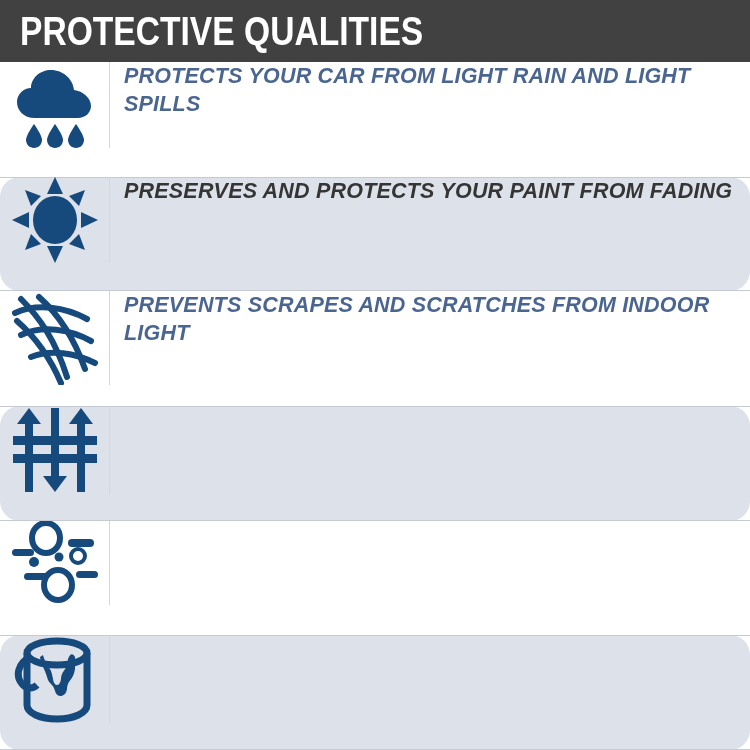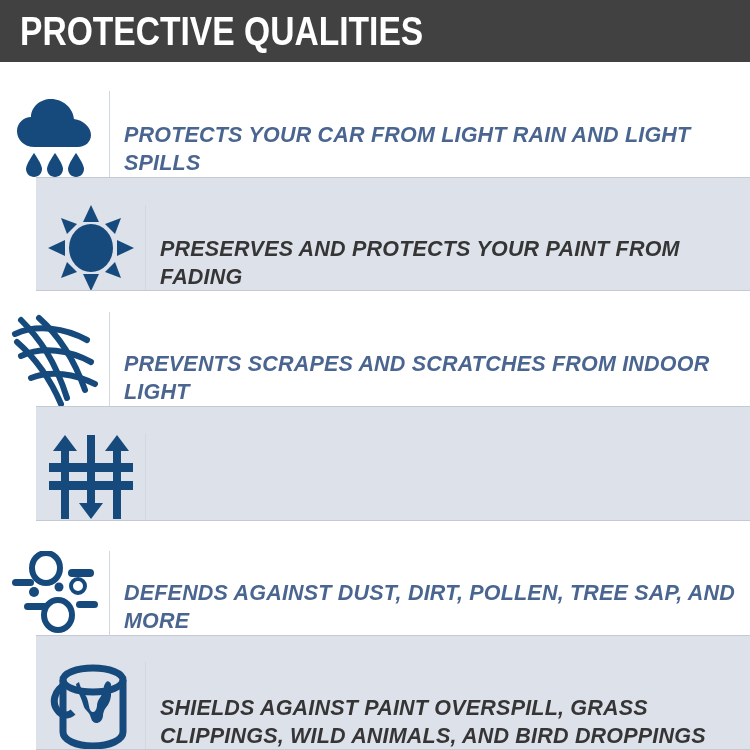--- a/index.html
+++ b/index.html
@@ -41,30 +41,30 @@
 
   
   .rows {
     height: 688px;
     display: flex;
     flex-direction: column;
   }
   .row {
     flex: 1 1 0;
     display: flex;
-    align-items: flex-end;
+    align-items: flex-start;
     position: relative;
     min-height: 0;
+    border-radius: 20px;
   }
   .row.light {
     background: #ffffff;
   }
   .row.shaded {
     background: #dde1ea;
-    margin-left: 36px;
   }
   .row.shaded::before,
   .row.shaded::after {
     content: "";
     position: absolute;
     left: 0;
     right: 0;
     height: 1px;
     background: #c4c9d3;
   }
@@ -211,39 +211,33 @@
           </g>
           <g fill="none" stroke="#174a7c" stroke-width="6">
             <ellipse cx="36" cy="17" rx="14" ry="15"></ellipse>
             <ellipse cx="48" cy="64" rx="14" ry="15"></ellipse>
           </g>
           <g fill="none" stroke="#174a7c" stroke-width="4">
             <circle cx="68" cy="35" r="7"></circle>
           </g>
         </svg>
       </div>
-      <div class="text-cell">
-        <div class="row-text">DEFENDS AGAINST DUST, DIRT, POLLEN, TREE SAP, AND MORE</div>
-      </div>
     </div>
 
     <div class="row shaded">
       <div class="icon-cell">
         <svg width="84" height="88" viewBox="0 0 84 88">
           <g fill="none" stroke="#174a7c" stroke-width="7">
 
             <path d="M18 22 C4 28 2 42 10 50 C14 54 20 54 24 50"></path>
 
             <path d="M14 18 L14 70 C14 78 27 84 44 84 C61 84 74 78 74 70 L74 18"></path>
 
             <ellipse cx="44" cy="18" rx="30" ry="12"></ellipse>
           </g>
 
           <path d="M30 20 C34 34 38 30 40 44 C41 52 47 52 48 44 C49 34 53 38 55 24 C57 18 60 18 62 22 L62 34 C60 46 55 44 54 54 C53 62 44 64 42 56 C40 48 36 50 34 42 C32 34 28 30 27 22 Z" fill="#174a7c"></path>
         </svg>
       </div>
-      <div class="text-cell">
-        <div class="row-text">SHIELDS AGAINST PAINT OVERSPILL, GRASS CLIPPINGS, WILD ANIMALS, AND BIRD DROPPINGS</div>
-      </div>
     </div>
 
   </div>
 </div>
 
 </body></html>

